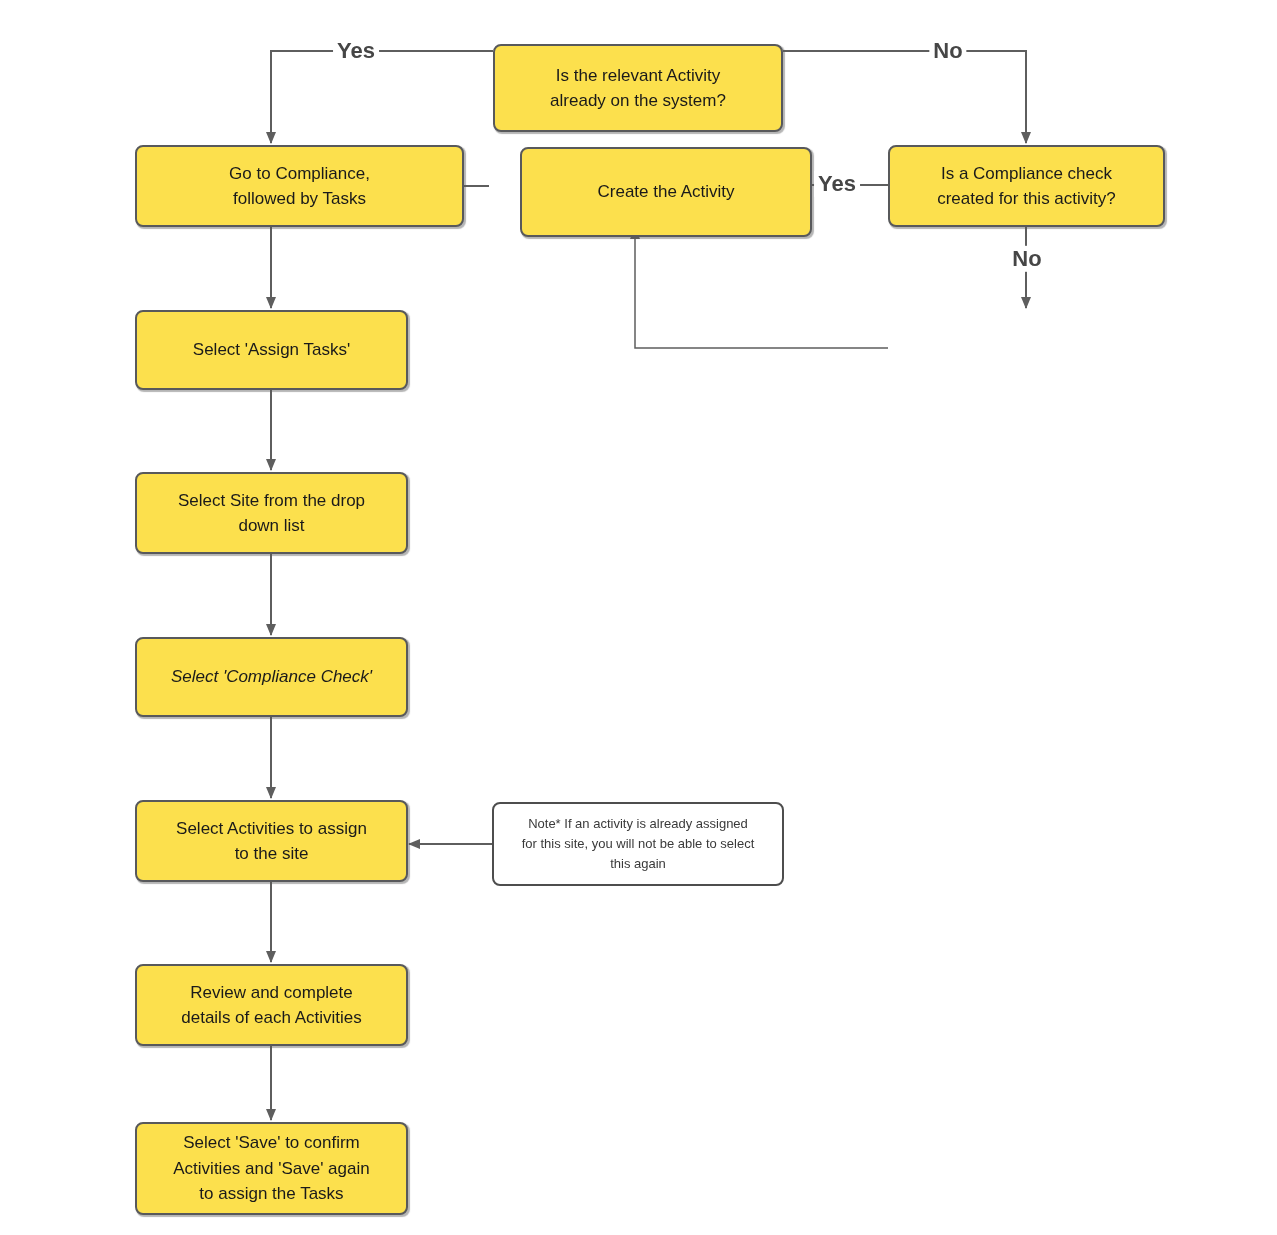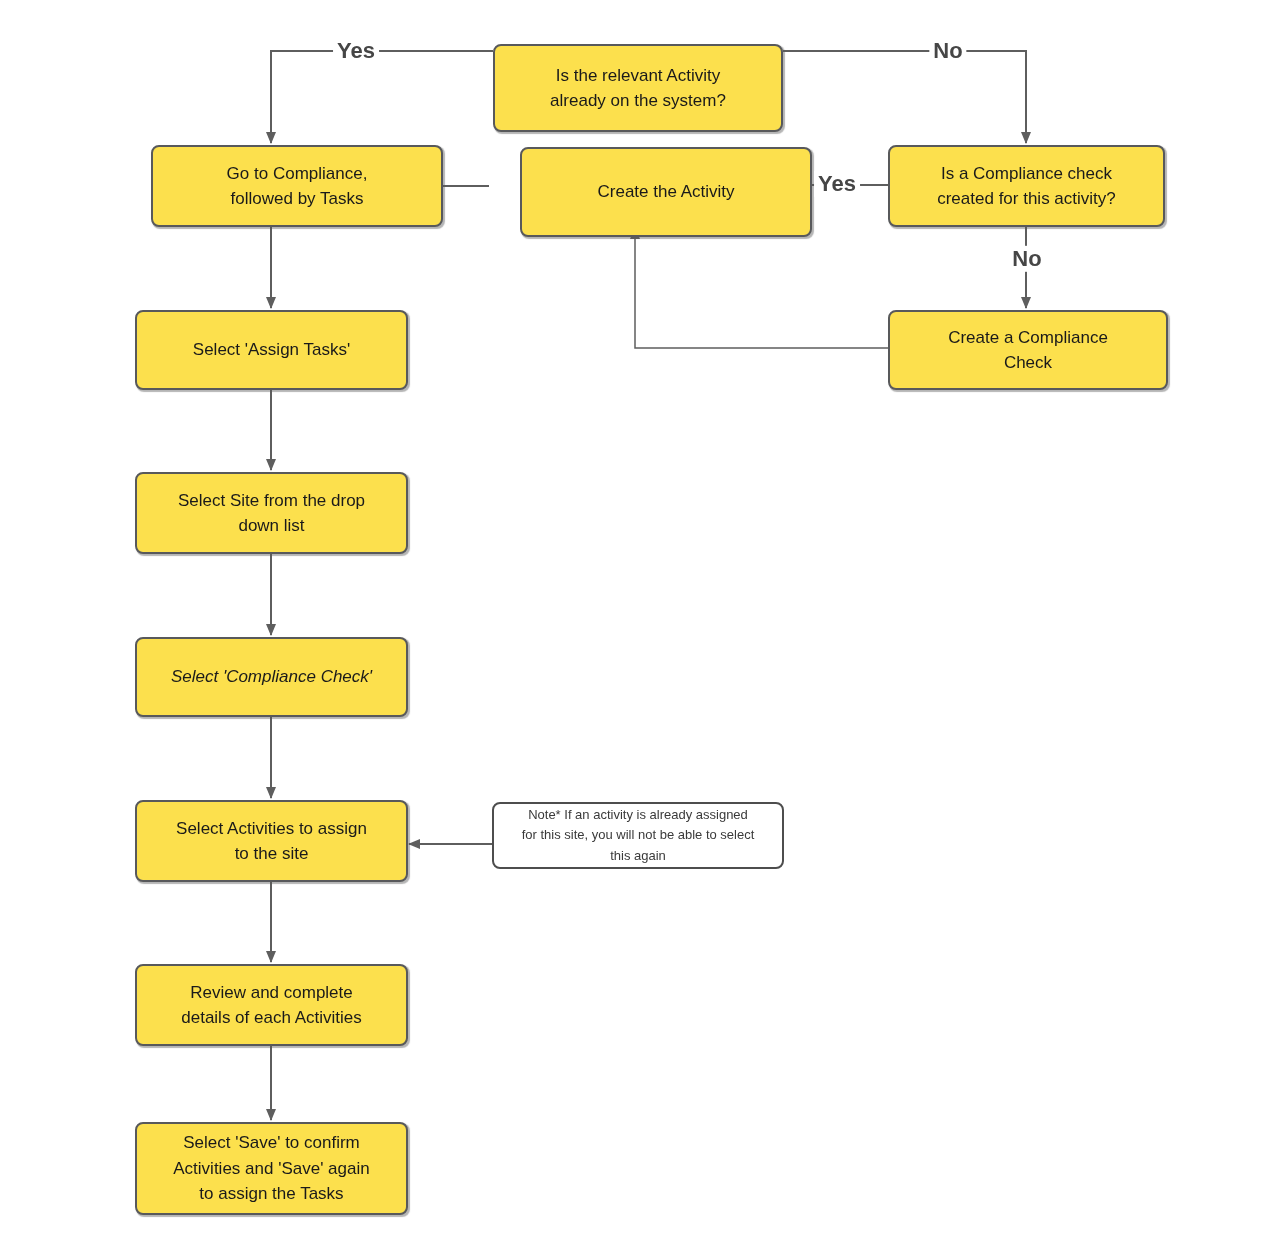--- a/index.html
+++ b/index.html
@@ -94,42 +94,40 @@
     <path class="edge" d="M271,554 L271,635" marker-end="url(#arrowhead)"></path>
     <path class="edge" d="M271,717 L271,798" marker-end="url(#arrowhead)"></path>
     <path class="edge" d="M271,882 L271,962" marker-end="url(#arrowhead)"></path>
     <path class="edge" d="M271,1046 L271,1120" marker-end="url(#arrowhead)"></path>
     <path class="edge" d="M492,844 L409,844" marker-end="url(#arrowhead)"></path>
   </svg>
 
   <div class="node" style="left:493px; top:8px; width:290px; height:88px;margin-top:36px;">Is the relevant Activity
 already on the system?</div>
 
-  <div class="node" style="left:135px; top:145px; width:292px; height:82px;margin-left:16px;">Go to Compliance,
+  <div class="node" style="left:135px; top:145px; width:329px; height:82px;">Go to Compliance,
 followed by Tasks</div>
 
   <div class="node" style="left:489px; top:147px; width:292px; height:90px;margin-left:31px;">Create the Activity</div>
 
   <div class="node" style="left:888px; top:145px; width:277px; height:82px;">Is a Compliance check
 created for this activity?</div>
 
-  <div class="node" style="left:888px; top:310px; width:280px; height:80px;">Create a Compliance
-Check</div>
 
   <div class="node" style="left:135px; top:310px; width:273px; height:80px;">Select 'Assign Tasks'</div>
 
   <div class="node" style="left:135px; top:472px; width:273px; height:82px;">Select Site from the drop
 down list</div>
 
   <div class="node" style="left:135px; top:637px; width:273px; height:80px;font-style:italic;">Select 'Compliance Check'</div>
 
   <div class="node" style="left:135px; top:800px; width:273px; height:82px;">Select Activities to assign
 to the site</div>
 
-  <div class="node note" style="left:492px; top:802px; width:292px; height:67px;">Note* If an activity is already assigned
+  <div class="node note" style="left:492px; top:802px; width:292px; height:84px;">Note* If an activity is already assigned
 for this site, you will not be able to select
 this again</div>
 
   <div class="node" style="left:135px; top:964px; width:273px; height:82px;">Review and complete
 details of each Activities</div>
 
   <div class="node" style="left:135px; top:1122px; width:273px; height:93px;">Select 'Save' to confirm
 Activities and 'Save' again
 to assign the Tasks</div>
 

